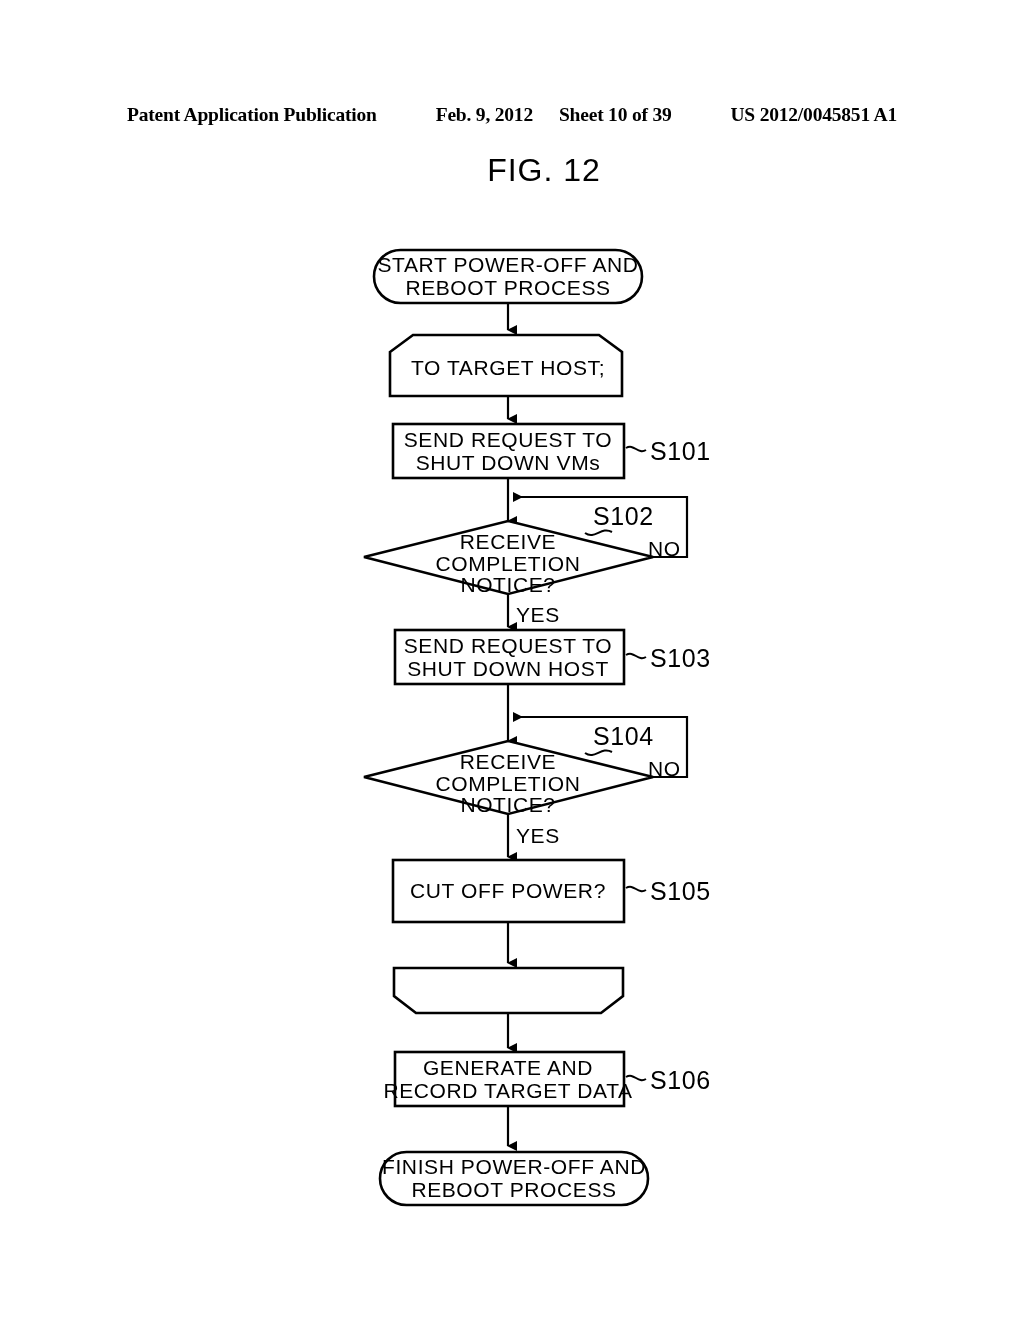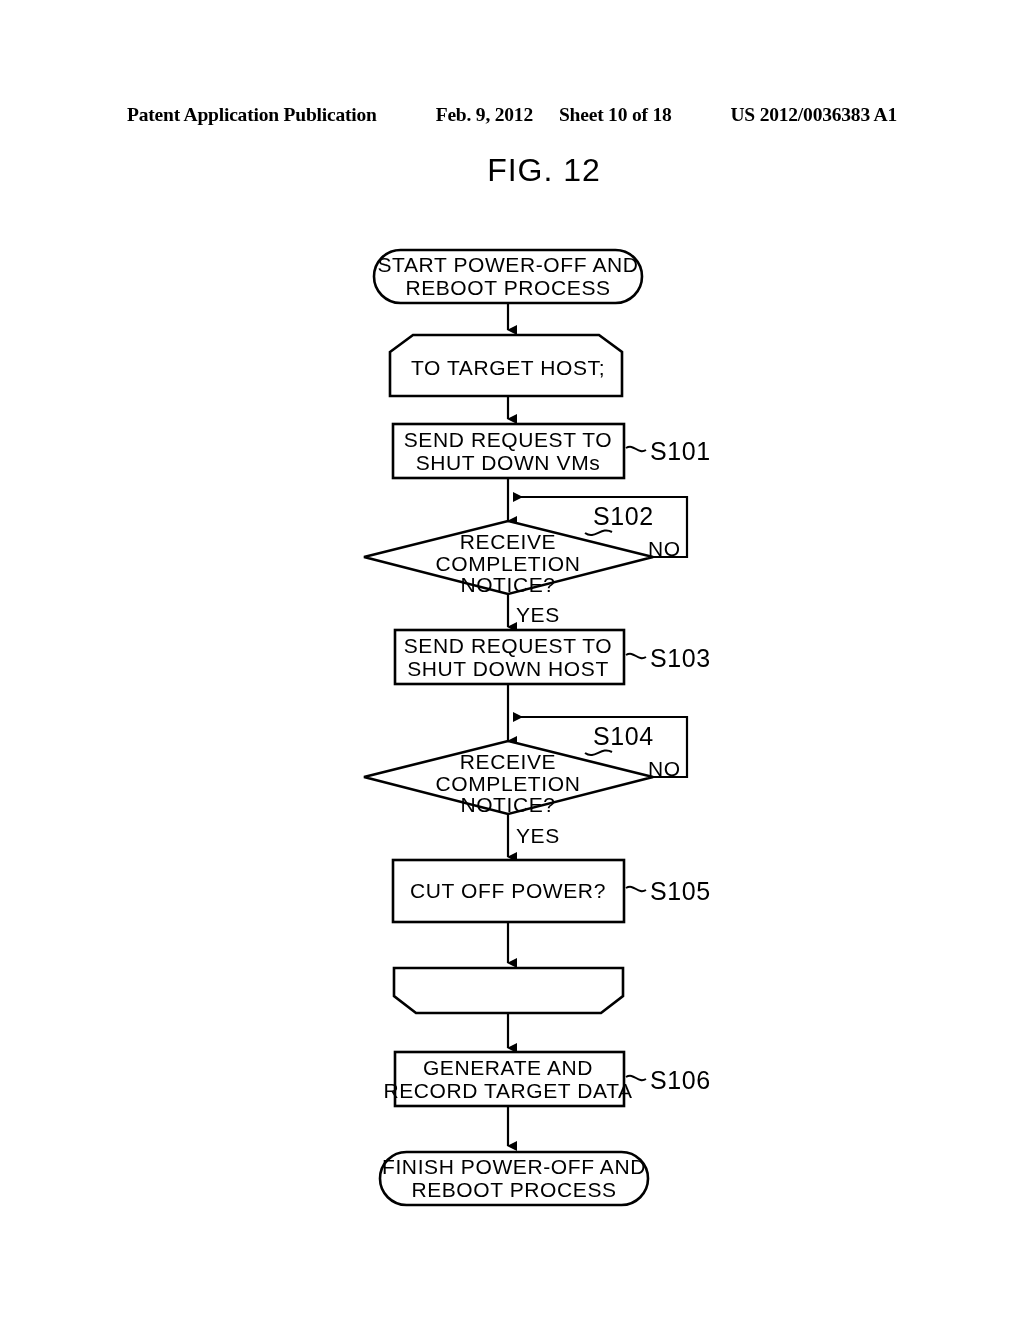--- a/index.html
+++ b/index.html
@@ -109,23 +109,23 @@
   }
 </style>
 </head>
 <body>
 
 <div class="page-header">
   <div class="hdr-inner">
     <span>Patent Application Publication</span>
     <span class="hdr-date-sheet">
       <span>Feb. 9, 2012</span>
-      <span>Sheet 10 of 18</span>
+      <span>Sheet 10 of 39</span>
     </span>
-    <span>US 2012/0036383 A1</span>
+    <span>US 2012/0045851 A1</span>
   </div>
 </div>
 
 <div class="fig-title">FIG. 12</div>
 
 <div class="flow-wrap">
 <svg class="flowchart" viewBox="0 0 1024 1320" xmlns="http://www.w3.org/2000/svg">
 
   <defs>
     <marker id="arrowDown" markerWidth="12" markerHeight="12" refX="5" refY="9" orient="auto" markerUnits="userSpaceOnUse">

